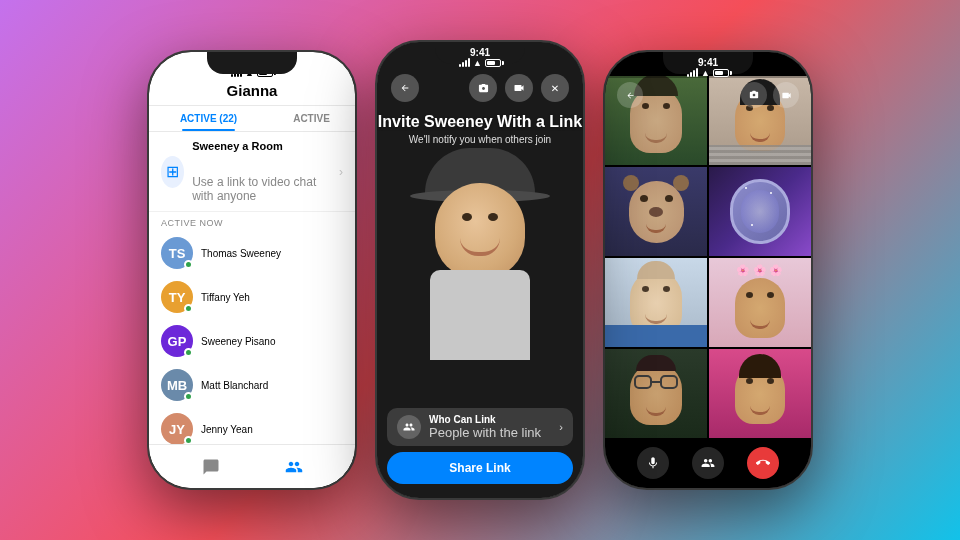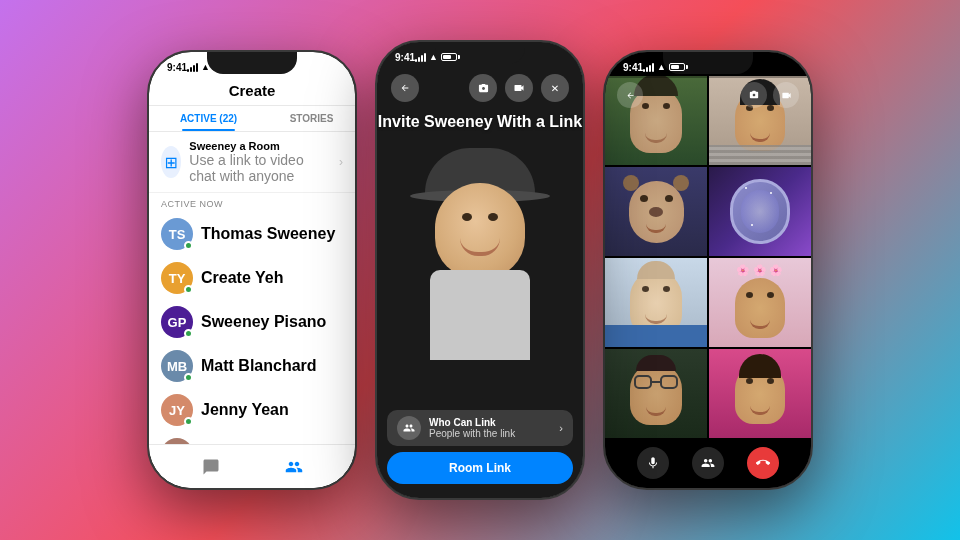--- a/index.html
+++ b/index.html
@@ -70,28 +70,29 @@
       background: #fff;
       border-radius: 42px;
       overflow: hidden;
       position: relative;
     }
 
     
     .status-bar {
       display: flex;
       align-items: center;
-      justify-content: flex-start;
+      justify-content: center;
       padding: 6px 18px 2px;
       font-size: 9px;
       font-weight: 600;
       color: #000;
       position: relative;
       z-index: 5;
       height: 26px;
+      flex-direction: column;
     }
 
     .status-bar.dark { color: #fff; }
 
     .status-time { font-size: 10px; font-weight: 700; }
     .status-icons { display: flex; align-items: center; gap: 3px; }
 
     .signal-bars {
       display: flex; align-items: flex-end; gap: 1px;
     }
@@ -205,22 +206,23 @@
       color: #0084ff;
     }
 
     .create-room-text .title {
       font-size: 11px;
       font-weight: 600;
       color: #000;
     }
 
     .create-room-text .subtitle {
-      font-size: 14px;
+      font-size: 12px;
       color: #888;
+      margin-top: 23px;
     }
 
     .chevron-right {
       margin-left: auto;
       color: #ccc;
       font-size: 12px;
     }
 
     .section-label {
       font-size: 9px;
@@ -262,22 +264,22 @@
       bottom: 0;
       right: 0;
       width: 9px;
       height: 9px;
       background: #31a24c;
       border: 2px solid #fff;
       border-radius: 50%;
     }
 
     .contact-name {
-      font-size: 16px;
-      font-weight: 700;
+      font-size: 10px;
+      font-weight: 400;
       color: #000;
     }
 
     .bottom-nav-left {
       position: absolute;
       bottom: 0;
       left: 0;
       right: 0;
       height: 44px;
       background: #fff;
@@ -383,21 +385,21 @@
       margin-right: 8px;
     }
 
     .who-join-text .title {
       font-size: 10px;
       font-weight: 700;
       color: #fff;
     }
 
     .who-join-text .subtitle {
-      font-size: 10px;
+      font-size: 13px;
       color: rgba(255,255,255,0.75);
     }
 
     .who-join-chevron {
       margin-left: auto;
       color: rgba(255,255,255,0.8);
       font-size: 11px;
     }
 
     .share-link-btn {
@@ -517,26 +519,26 @@
               <span></span>
           </div>
           <span class="wifi-icon">▲</span>
           <div class="battery">
             <div class="battery-fill"></div>
           </div>
         </div>
       </div>
 
       <div class="left-header">
-        <div class="left-header-title">Create</div>
+        <div class="left-header-title">Gianna</div>
       </div>
 
       <div class="tabs-row">
         <div class="tab-btn active">ACTIVE (22)</div>
-        <div class="tab-btn">STORIES</div>
+        <div class="tab-btn">ACTIVE</div>
       </div>
 
       <div class="create-room-row">
         <div class="create-room-icon">⊞</div>
         <div class="create-room-text">
           <div class="title">Sweeney a Room</div>
           <div class="subtitle">Use a link to video chat with anyone</div>
         </div>
         <span class="chevron-right">›</span>
       </div>
@@ -549,26 +551,26 @@
           <div class="online-dot"></div>
         </div>
         <span class="contact-name">Thomas Sweeney</span>
       </div>
 
       <div class="contact-row">
         <div class="avatar-wrap">
           <div class="avatar" style="background:#e8a030;">TY</div>
           <div class="online-dot"></div>
         </div>
-        <span class="contact-name">Create Yeh</span>
+        <span class="contact-name">Tiffany Yeh</span>
       </div>
 
       <div class="contact-row">
         <div class="avatar-wrap">
-          <div class="avatar" style="background:#4c1d95;">GP</div>
+          <div class="avatar" style="background:#6d28d9;">GP</div>
           <div class="online-dot"></div>
         </div>
         <span class="contact-name">Sweeney Pisano</span>
       </div>
 
 
       <div class="contact-row">
         <div class="avatar-wrap">
           <div class="avatar" style="background:#6a8aaa;">MB</div>
           <div class="online-dot"></div>
@@ -662,36 +664,37 @@
             <svg width="12" height="12" viewBox="0 0 24 24" fill="white">
                 <path d="M17 10.5V7c0-.55-.45-1-1-1H4c-.55 0-1 .45-1 1v10c0 .55.45 1 1 1h12c.55 0 1-.45 1-1v-3.5l4 4v-11l-4 4z"></path>
               </svg>
           </div>
           <div class="center-icon-btn" style="font-size:10px;color:#fff;">✕</div>
         </div>
       </div>
 
       <div class="invite-overlay">
         <div class="invite-title">Invite Sweeney With a Link</div>
+        <div class="invite-subtitle">We'll notify you when others join</div>
       </div>
 
       <div class="center-bottom">
         <div class="who-can-join-row">
           <div class="who-join-icon">
             <svg width="12" height="12" viewBox="0 0 24 24" fill="white">
                 <path d="M16 11c1.66 0 2.99-1.34 2.99-3S17.66 5 16 5c-1.66 0-3 1.34-3 3s1.34 3 3 3zm-8 0c1.66 0 2.99-1.34 2.99-3S9.66 5 8 5C6.34 5 5 6.34 5 8s1.34 3 3 3zm0 2c-2.33 0-7 1.17-7 3.5V19h14v-2.5c0-2.33-4.67-3.5-7-3.5zm8 0c-.29 0-.62.02-.97.05 1.16.84 1.97 1.97 1.97 3.45V19h6v-2.5c0-2.33-4.67-3.5-7-3.5z"></path>
               </svg>
           </div>
           <div class="who-join-text">
             <div class="title">Who Can Link</div>
             <div class="subtitle">People with the link</div>
           </div>
           <span class="who-join-chevron">›</span>
         </div>
-        <div class="share-link-btn">Room Link</div>
+        <div class="share-link-btn">Share Link</div>
       </div>
 
     </div>
   </div>
 
   <div class="phone phone-right">
     <div class="notch"></div>
     <div class="screen right-screen">
 
       <div class="status-bar dark" style="position:absolute;top:0;left:0;right:0;z-index:10; background:rgba(0,0,0,0.3);">

